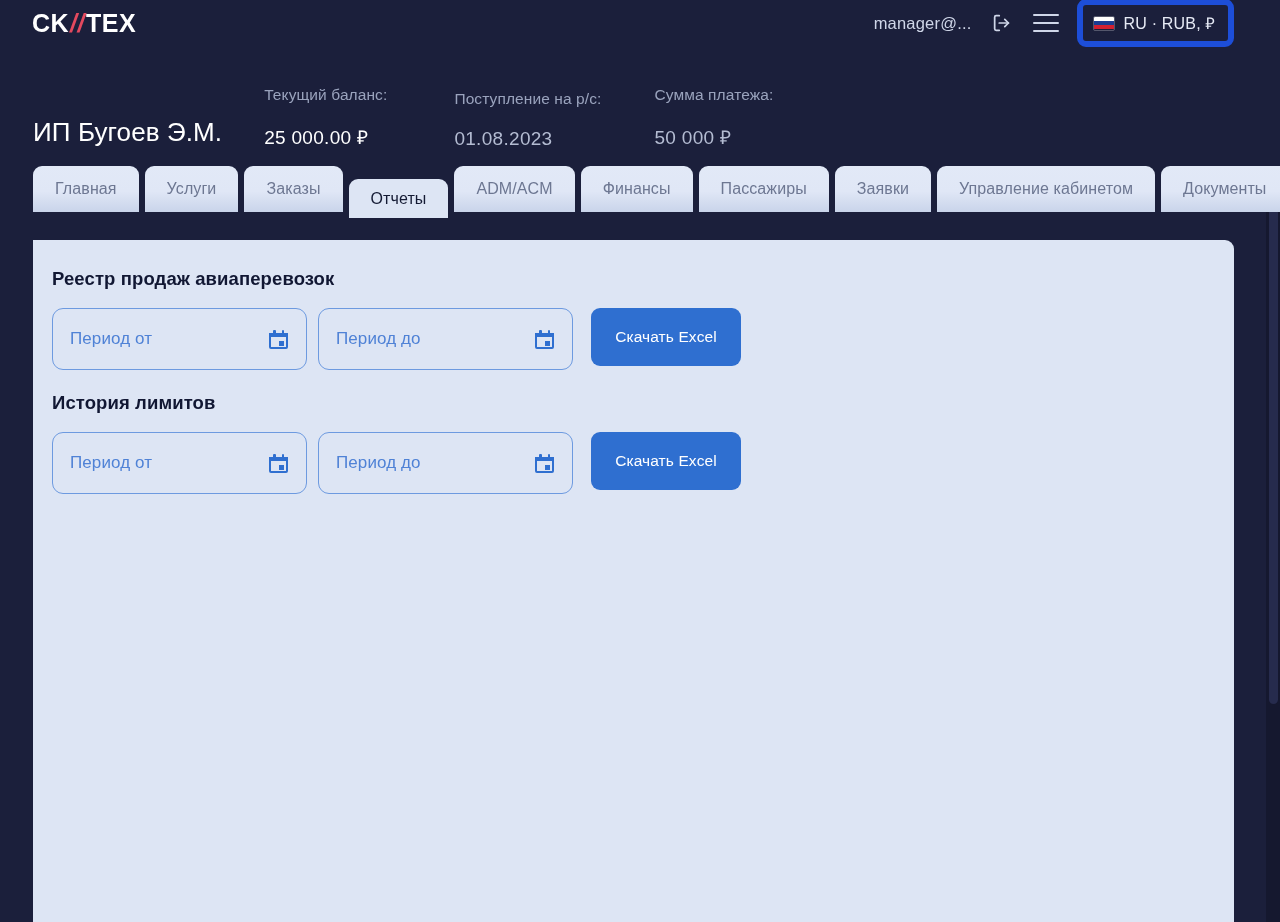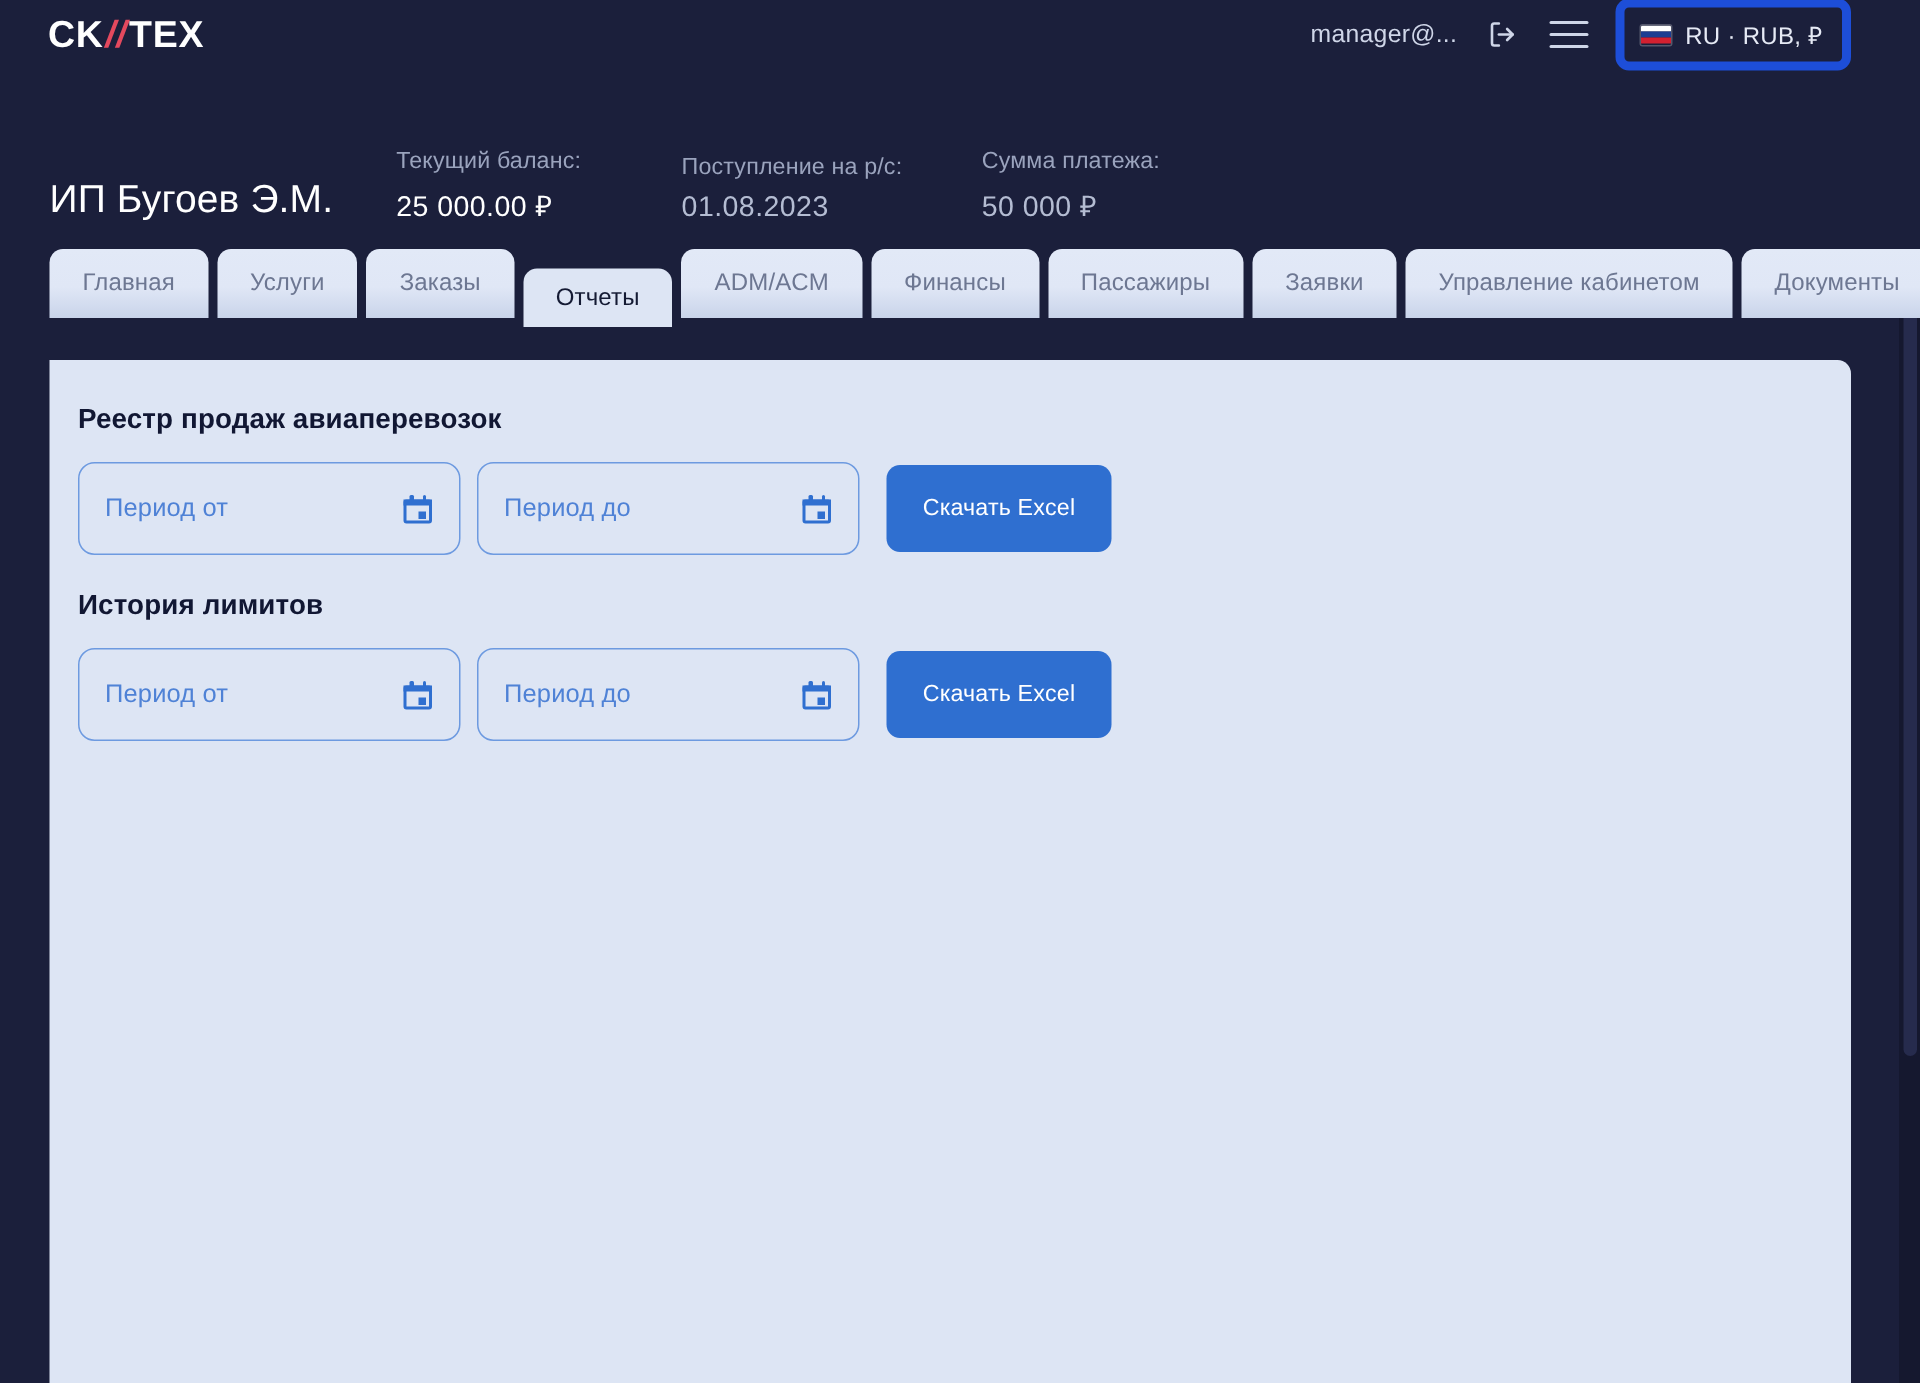--- a/index.html
+++ b/index.html
@@ -123,21 +123,21 @@
     font-size: 26px;
     color: #ffffff;
     padding-bottom: 18px;
     white-space: nowrap;
     letter-spacing: 0.1px;
   }
 
   .stat {
     display: flex;
     flex-direction: column;
-    gap: 7px;
+    gap: 20px;
     padding-bottom: 16px;
   }
   .stat-label {
     font-size: 15.5px;
     color: #9aa3bd;
     letter-spacing: 0.1px;
   }
   .stat-value {
     font-size: 19px;
     color: #ffffff;
@@ -203,21 +203,21 @@
     font-weight: bold;
     color: #111733;
     letter-spacing: 0.1px;
     margin-bottom: 18px;
   }
 
   .section + .section { margin-top: 22px; }
 
   .controls-row {
     display: flex;
-    align-items: center;
+    align-items: flex-start;
     gap: 11px;
   }
 
   .date-field {
     width: 255px;
     height: 62px;
     border: 1.6px solid #6d9ae0;
     border-radius: 11px;
     display: flex;
     align-items: center;

